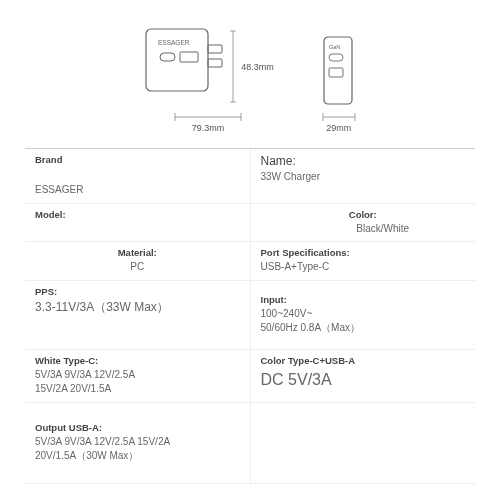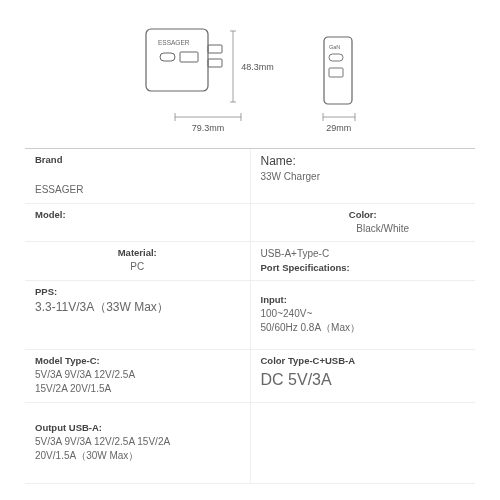--- a/index.html
+++ b/index.html
@@ -94,38 +94,38 @@
           <div style="font-size: 9.5px; font-weight: bold; color: rgb(68, 68, 68); margin-bottom: 2px;">Color:</div>
           <div style="font-size: 10px; color: rgb(102, 102, 102); line-height: 1.45; white-space: pre-line; margin-left: 40px;">Black/White</div>
         </div>
       </div>
       <div style="display: flex; border-bottom: 1px solid rgb(238, 238, 238);">
         <div style="flex: 1 1 0%; padding: 5px 10px; border-right: 1px solid rgb(238, 238, 238); text-align: center;">
           <div style="font-size: 9.5px; font-weight: bold; color: rgb(68, 68, 68); margin-bottom: 2px;">Material:</div>
           <div style="font-size: 10px; color: rgb(102, 102, 102); line-height: 1.45; white-space: pre-line;">PC</div>
         </div>
         <div style="flex: 1 1 0%; padding: 5px 10px; border-right: none;">
+          <div style="font-size: 9.5px; font-weight: bold; color: rgb(68, 68, 68); margin-bottom: 2px;">Port Specifications:</div>
           <div style="font-size: 10px; color: rgb(102, 102, 102); line-height: 1.45; white-space: pre-line;">USB-A+Type-C</div>
-          <div style="font-size: 9.5px; font-weight: bold; color: rgb(68, 68, 68); margin-bottom: 2px;">Port Specifications:</div>
         </div>
       </div>
       <div style="display: flex; border-bottom: 1px solid rgb(238, 238, 238);">
         <div style="flex: 1 1 0%; padding: 5px 10px; border-right: 1px solid rgb(238, 238, 238);">
           <div style="font-size: 9.5px; font-weight: bold; color: rgb(68, 68, 68); margin-bottom: 2px;">PPS:</div>
           <div style="font-size: 12px; color: rgb(102, 102, 102); line-height: 1.45; white-space: pre-line;">3.3-11V/3A（33W Max）</div>
         </div>
         <div style="flex: 1 1 0%; padding: 13px 10px; border-right: none;">
           <div style="font-size: 9.5px; font-weight: bold; color: rgb(68, 68, 68); margin-bottom: 2px;">Input:</div>
           <div style="font-size: 10px; color: rgb(102, 102, 102); line-height: 1.45; white-space: pre-line;">100~240V~
 50/60Hz 0.8A（Max）</div>
         </div>
       </div>
       <div style="display: flex; border-bottom: 1px solid rgb(238, 238, 238);">
         <div style="flex: 1 1 0%; padding: 5px 10px; border-right: 1px solid rgb(238, 238, 238);">
-          <div style="font-size: 9.5px; font-weight: bold; color: rgb(68, 68, 68); margin-bottom: 2px;">Model Type-C:</div>
+          <div style="font-size: 9.5px; font-weight: bold; color: rgb(68, 68, 68); margin-bottom: 2px;">White Type-C:</div>
           <div style="font-size: 10px; color: rgb(102, 102, 102); line-height: 1.45; white-space: pre-line;">5V/3A 9V/3A 12V/2.5A
 15V/2A 20V/1.5A</div>
         </div>
         <div style="flex: 1 1 0%; padding: 5px 10px; border-right: none;">
           <div style="font-size: 9.5px; font-weight: bold; color: rgb(68, 68, 68); margin-bottom: 2px;">Color Type-C+USB-A</div>
           <div style="font-size: 16px; color: rgb(102, 102, 102); line-height: 1.45; white-space: pre-line;">DC 5V/3A</div>
         </div>
       </div>
       <div style="display: flex; border-bottom: 1px solid rgb(238, 238, 238);">
         <div style="flex: 1 1 0%; padding: 19px 10px; border-right: 1px solid rgb(238, 238, 238);">

